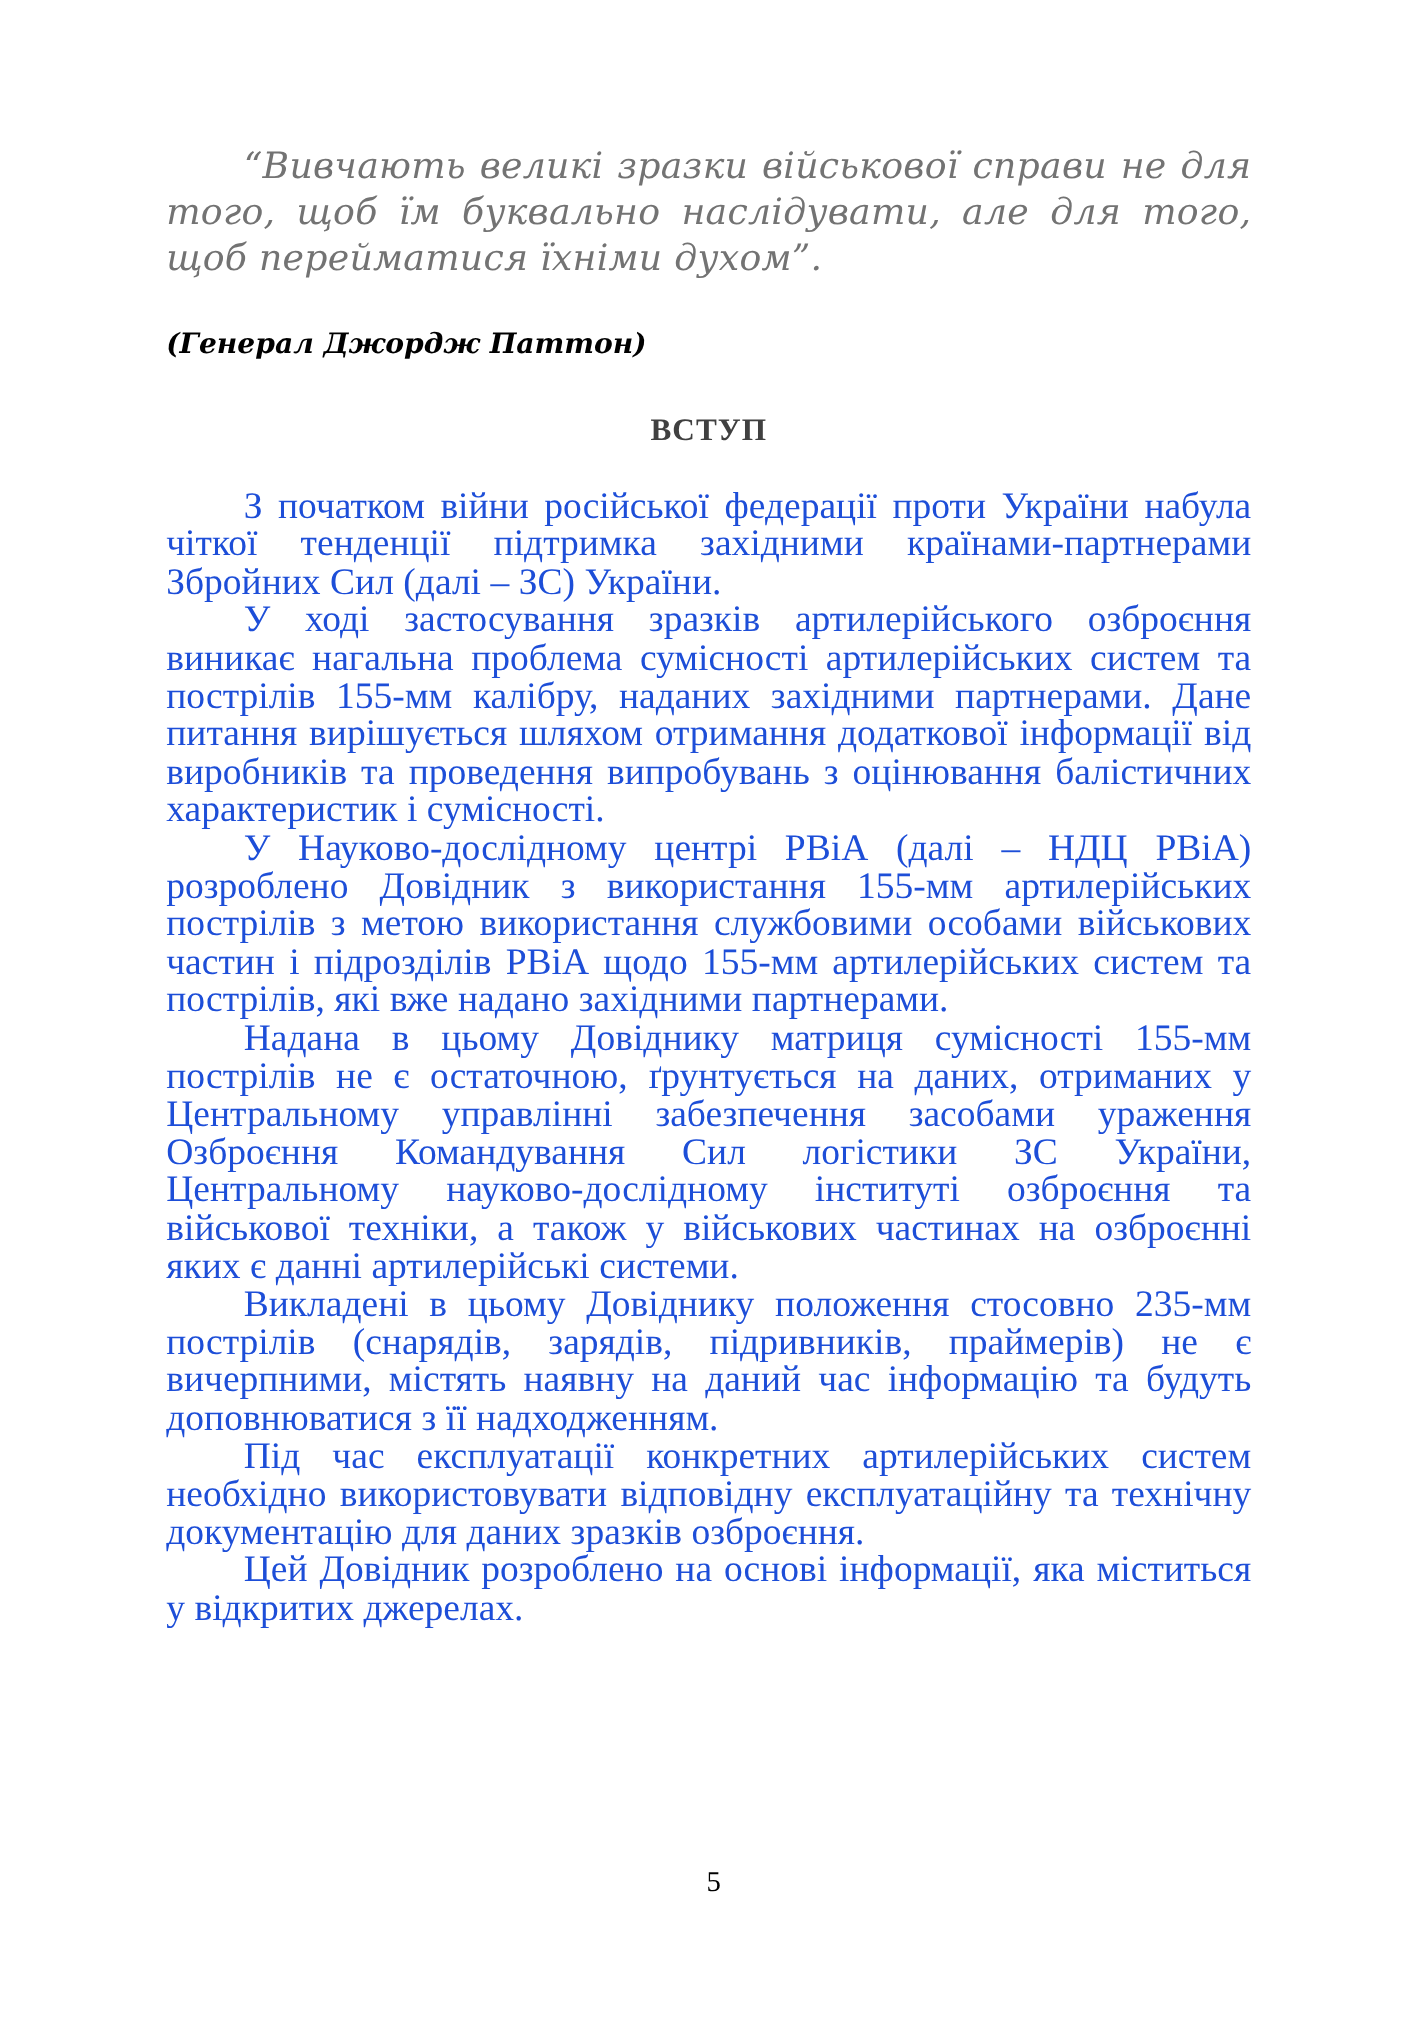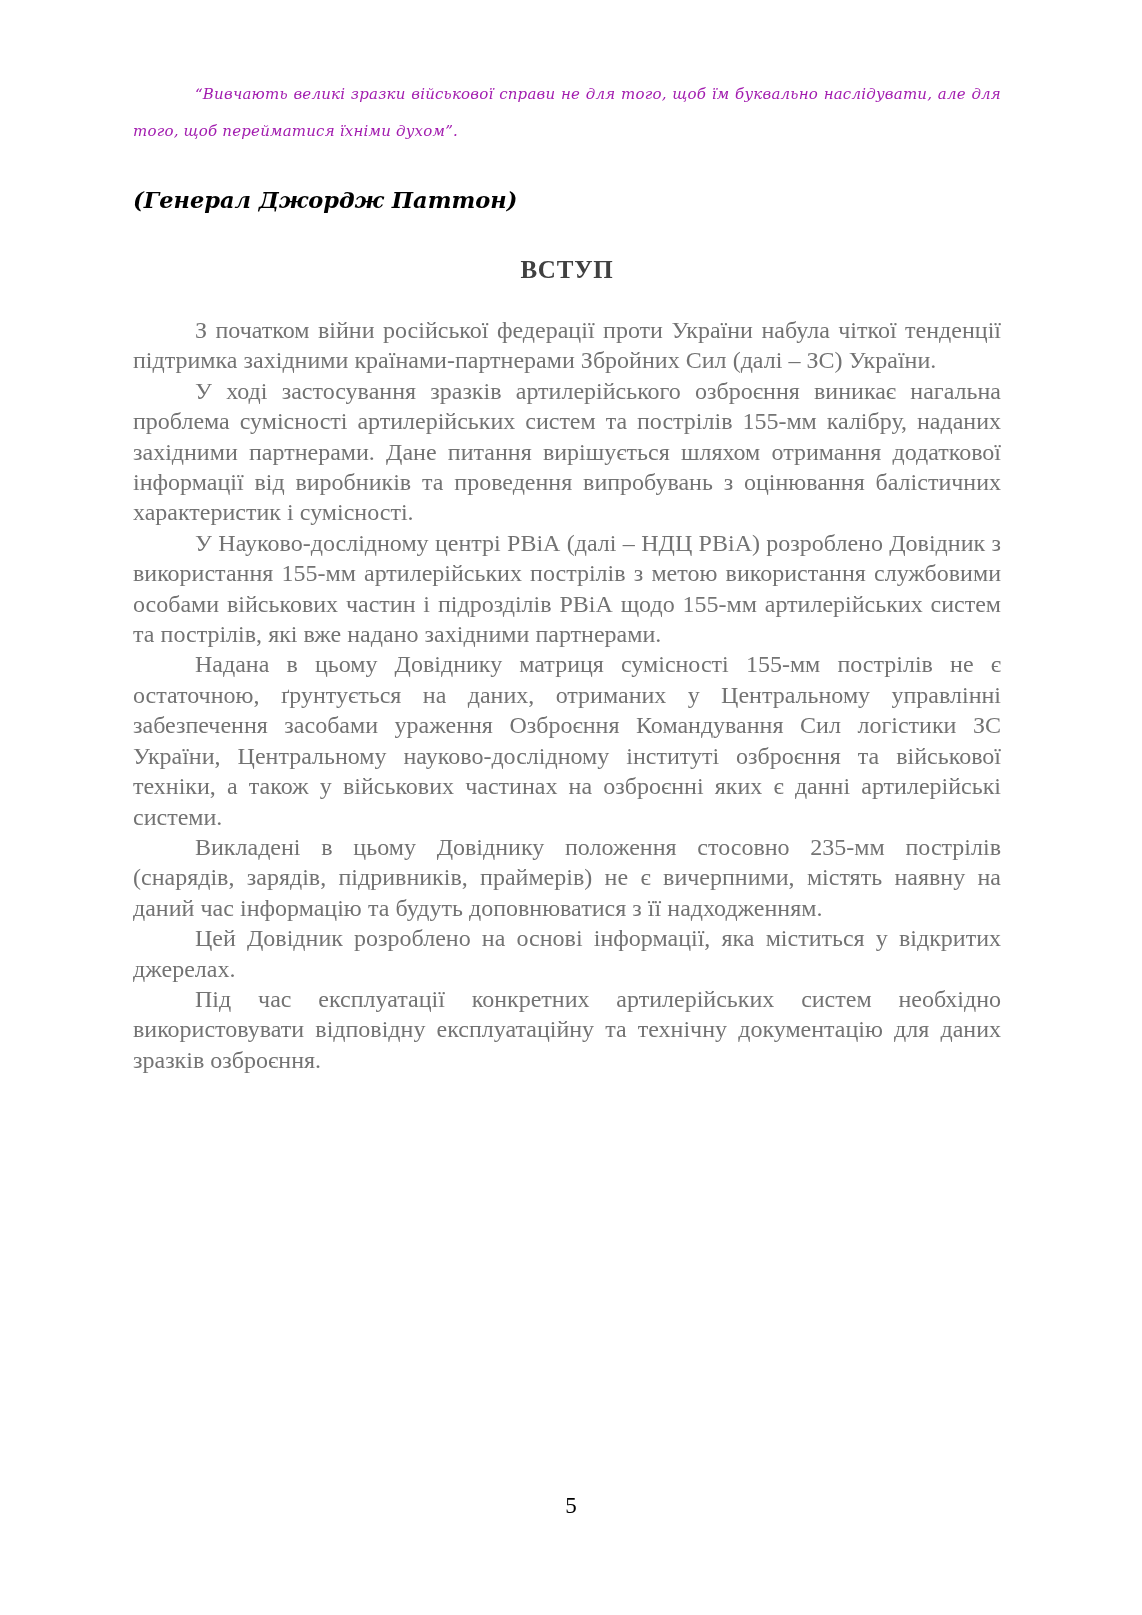--- a/index.html
+++ b/index.html
@@ -21,27 +21,27 @@
     position: absolute;
     left: 133px;
     top: 0;
     width: 868px;
   }
 
   
   .epigraph {
     font-family: "DejaVu Serif", "Liberation Serif", serif;
     font-style: italic;
-    font-size: 15px;
+    font-size: 29px;
     line-height: 37px;
     text-align: justify;
     text-align-last: left;
-    color: #a21caf;
+    color: #737373;
     margin: 0;
-    padding-top: 76px;
+    padding-top: 114px;
     text-indent: 62px;
     letter-spacing: 0.2px;
   }
   .epigraph-author {
     font-family: "DejaVu Serif", "Liberation Serif", serif;
     font-style: italic;
     font-weight: bold;
     font-size: 22.5px;
     line-height: 30px;
     text-align: left;
@@ -62,26 +62,26 @@
     margin: 0;
     padding-top: 40px;
   }
 
   
   .body-copy {
     padding-top: 30px;
   }
   .body-copy p {
     font-family: "Liberation Serif", "DejaVu Serif", serif;
-    font-size: 24px;
+    font-size: 30px;
     line-height: 30.4px;
     text-align: justify;
     text-align-last: left;
     text-indent: 62px;
-    color: #737373;
+    color: #1d4ed8;
     margin: 0;
     hyphens: none;
     word-spacing: 0.1px;
   }
 
   
   .page-number {
     position: absolute;
     left: 0;
     right: 0;
@@ -105,21 +105,21 @@
     <p class="epigraph-author">(Генерал Джордж Паттон)</p>
 
     <h1 class="doc-heading">ВСТУП</h1>
 
     <div class="body-copy">
       <p>З початком війни російської федерації проти України набула чіткої тенденції підтримка західними країнами-партнерами Збройних Сил (далі – ЗС) України.</p>
       <p>У ході застосування зразків артилерійського озброєння виникає нагальна проблема сумісності артилерійських систем та пострілів 155-мм калібру, наданих західними партнерами. Дане питання вирішується шляхом отримання додаткової інформації від виробників та проведення випробувань з оцінювання балістичних характеристик і сумісності.</p>
       <p>У Науково-дослідному центрі РВіА (далі – НДЦ РВіА) розроблено Довідник з використання 155-мм артилерійських пострілів з метою використання службовими особами військових частин і підрозділів РВіА щодо 155-мм артилерійських систем та пострілів, які вже надано західними партнерами.</p>
       <p>Надана в цьому Довіднику матриця сумісності 155-мм пострілів не є остаточною, ґрунтується на даних, отриманих у Центральному управлінні забезпечення засобами ураження Озброєння Командування Сил логістики ЗС України, Центральному науково-дослідному інституті озброєння та військової техніки, а також у військових частинах на озброєнні яких є данні артилерійські системи.</p>
       <p>Викладені в цьому Довіднику положення стосовно 235-мм пострілів (снарядів, зарядів, підривників, праймерів) не є вичерпними, містять наявну на даний час інформацію та будуть доповнюватися з її надходженням.</p>
+      <p>Під час експлуатації конкретних артилерійських систем необхідно використовувати відповідну експлуатаційну та технічну документацію для даних зразків озброєння.</p>
       <p>Цей Довідник розроблено на основі інформації, яка міститься у відкритих джерелах.</p>
-      <p>Під час експлуатації конкретних артилерійських систем необхідно використовувати відповідну експлуатаційну та технічну документацію для даних зразків озброєння.</p>
     </div>
 
   </div>
 
   <div class="page-number">5</div>
 
 </div>
 
 </body></html>

